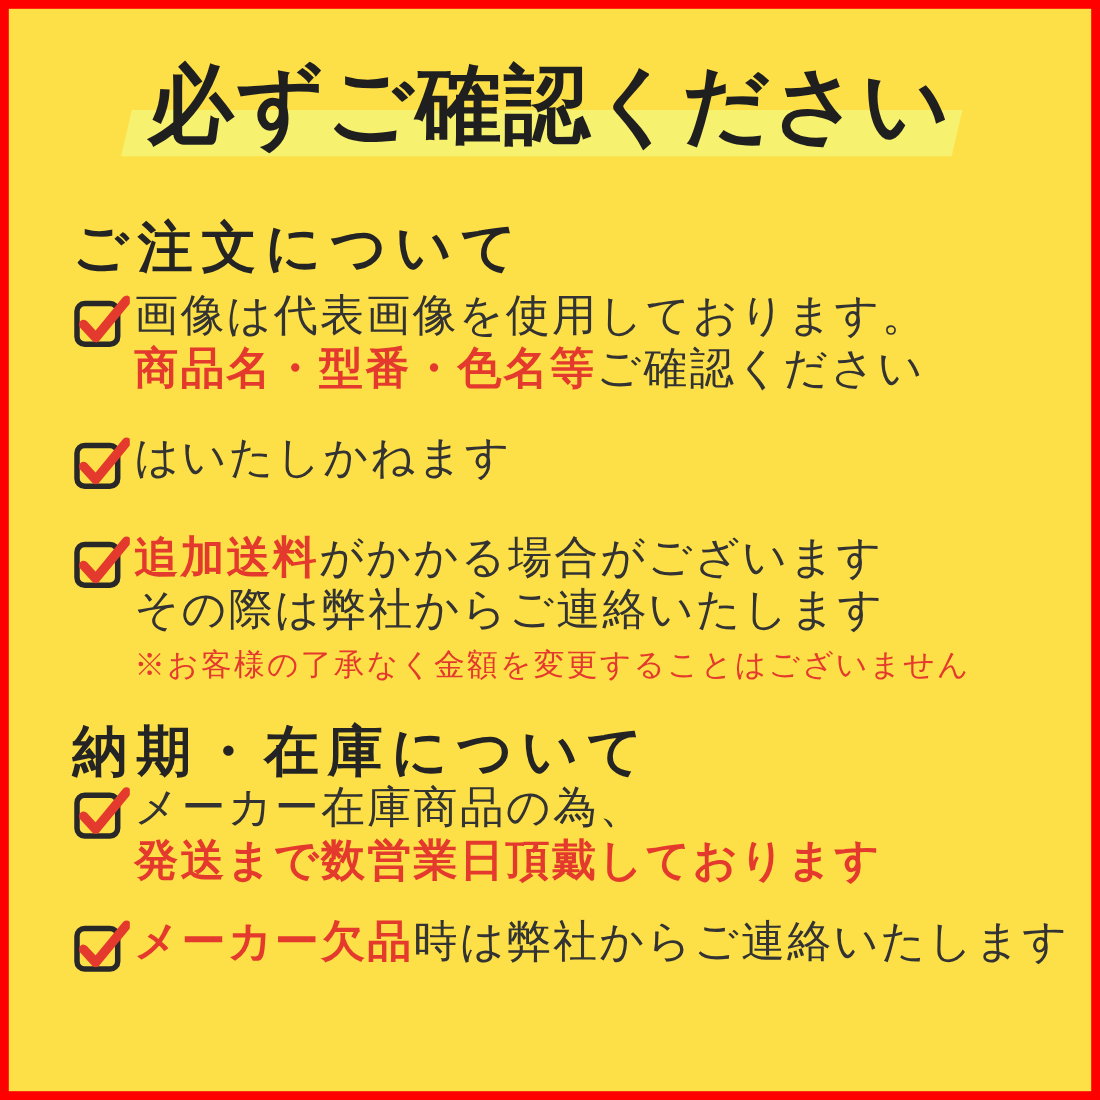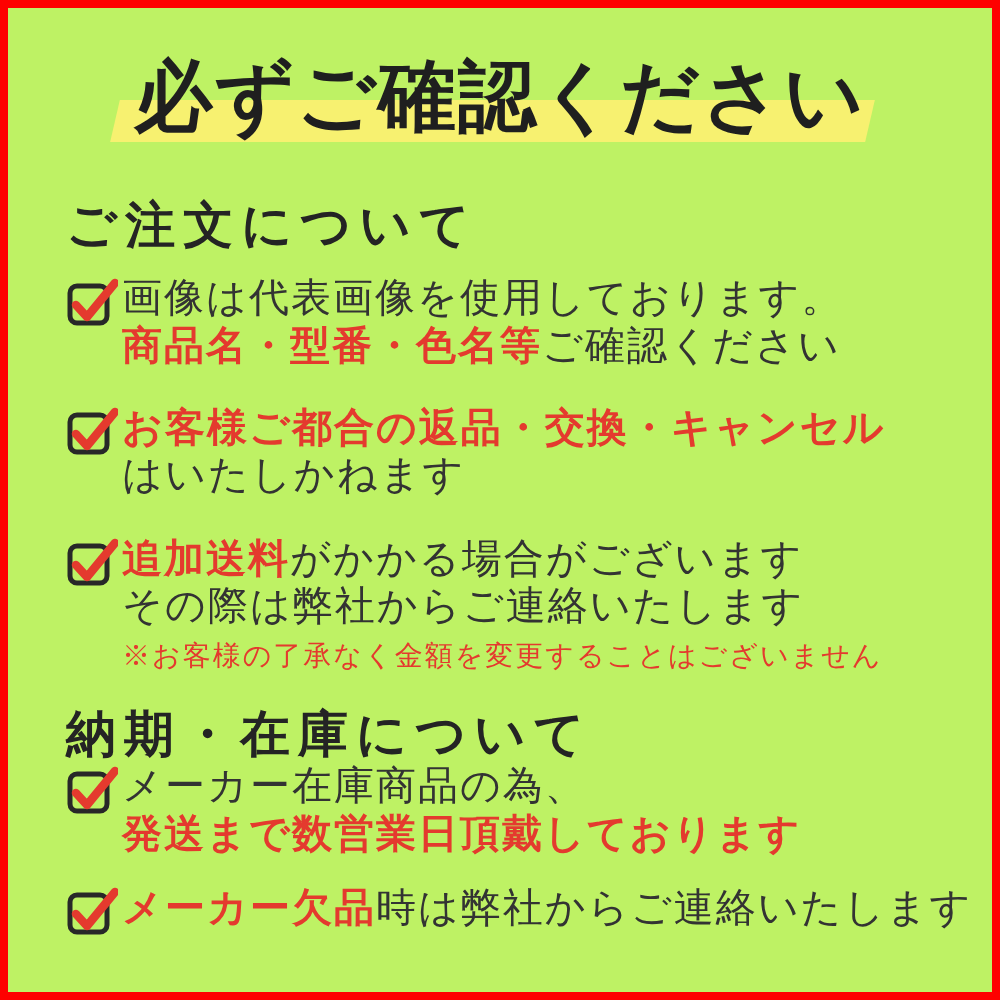--- a/index.html
+++ b/index.html
@@ -1,21 +1,21 @@
 <!DOCTYPE html>
 <html><head>
 <meta charset="utf-8">
 <style>
   html, body { margin: 0; padding: 0; }
   .page {
     position: relative;
     width: 1000px;
     height: 1000px;
     box-sizing: border-box;
-    background: #bef264;
+    background: #fde047;
     border: 8px solid #fe0000;
     overflow: hidden;
     font-family: "DejaVu Serif", "Liberation Serif", serif;
     color: #2b2b2b;
   }
   
   .title-wrap {
     position: relative;
     width: fit-content;
     margin: 44px auto 0 auto;
@@ -61,21 +61,21 @@
   .item .line { line-height: 47px; white-space: nowrap; }
   .red { color: #e43a2e; font-weight: 700; }
   .note {
     margin-top: 10px;
     font-size: 28px;
     line-height: 34px;
     letter-spacing: 2px;
     color: #e43a2e;
     white-space: nowrap;
   }
-  .mt-item1 { margin-top: 22px; }
+  .mt-item1 { margin-top: 12px; }
   .mt-item2 { margin-top: 34px; }
   .mt-item3 { margin-top: 36px; }
   .mt-item4 { }
   .mt-item5 { margin-top: 26px; }
 </style>
 </head>
 <body>
 
 <div class="page">
 
@@ -102,23 +102,20 @@
         </div>
       </div>
     </div>
 
     <div class="item mt-item2">
       <svg class="cbx" viewBox="0 0 52 54" aria-hidden="true">
         <rect x="4" y="12" width="37" height="37" rx="7" fill="none" stroke="#282828" stroke-width="5"></rect>
         <path d="M10 31 L21 43 L49 9" fill="none" stroke="#e43a2e" stroke-width="8.5" stroke-linecap="round" stroke-linejoin="round"></path>
       </svg>
       <div class="text">
-        <div class="line">
-          <span class="red">お客様ご都合の返品・交換・キャンセル</span>
-        </div>
         <div class="line">
           <span>はいたしかねます</span>
         </div>
       </div>
     </div>
 
     <div class="item mt-item3">
       <svg class="cbx" viewBox="0 0 52 54" aria-hidden="true">
         <rect x="4" y="12" width="37" height="37" rx="7" fill="none" stroke="#282828" stroke-width="5"></rect>
         <path d="M10 31 L21 43 L49 9" fill="none" stroke="#e43a2e" stroke-width="8.5" stroke-linecap="round" stroke-linejoin="round"></path>

